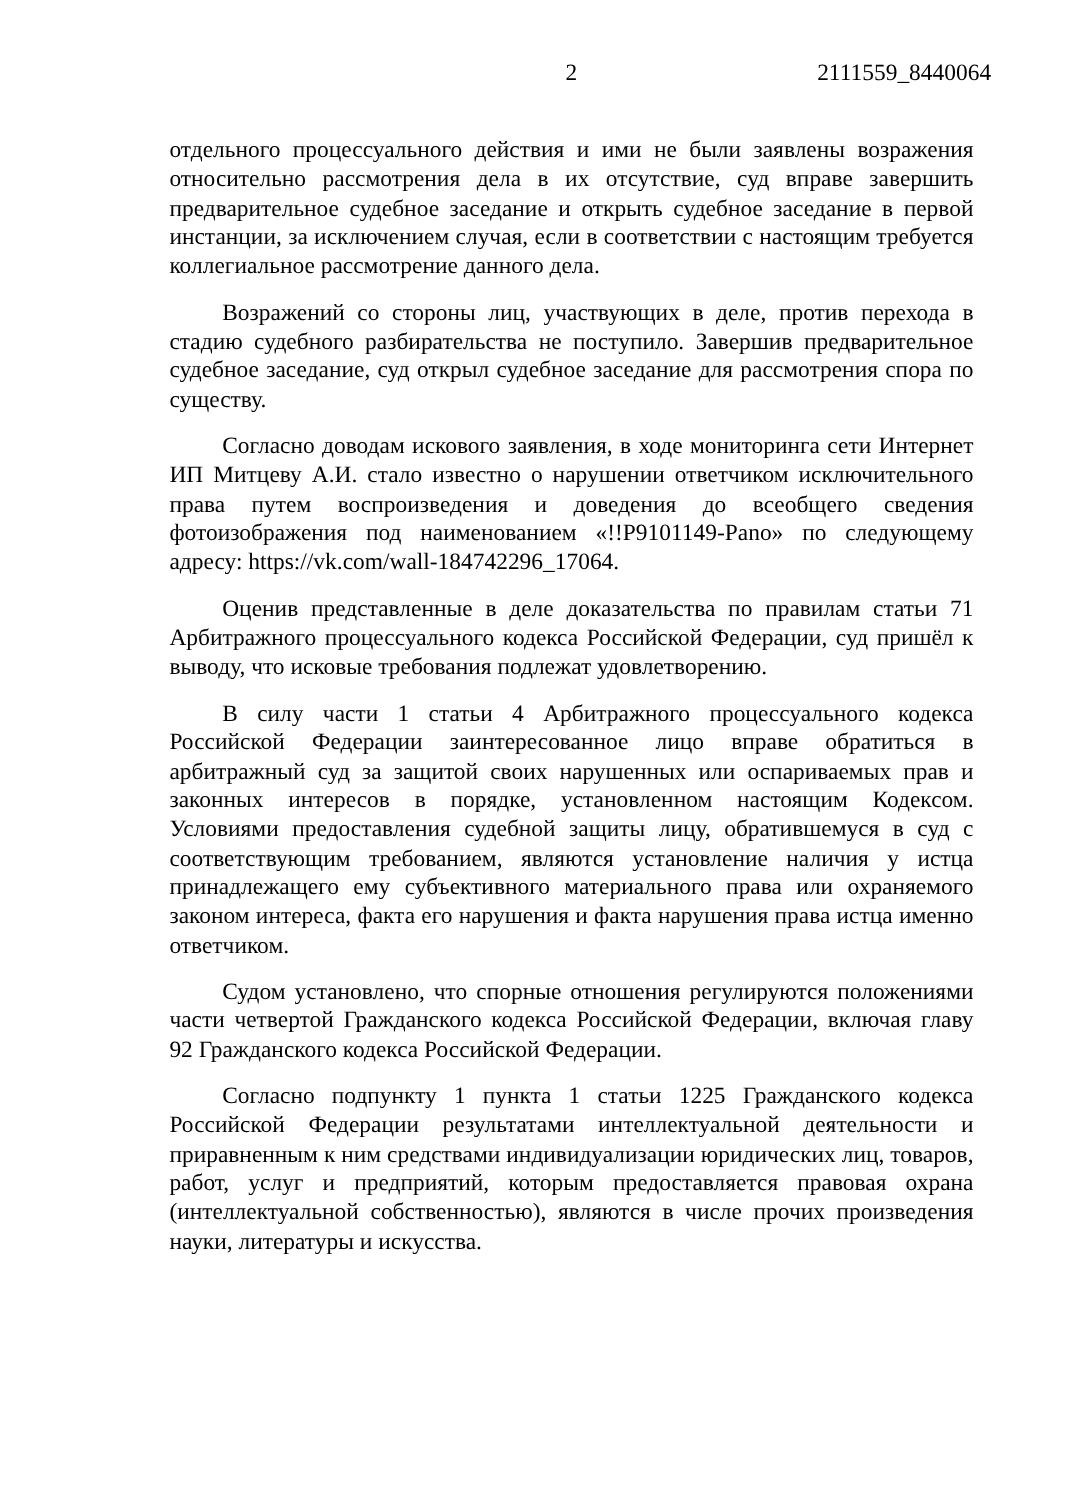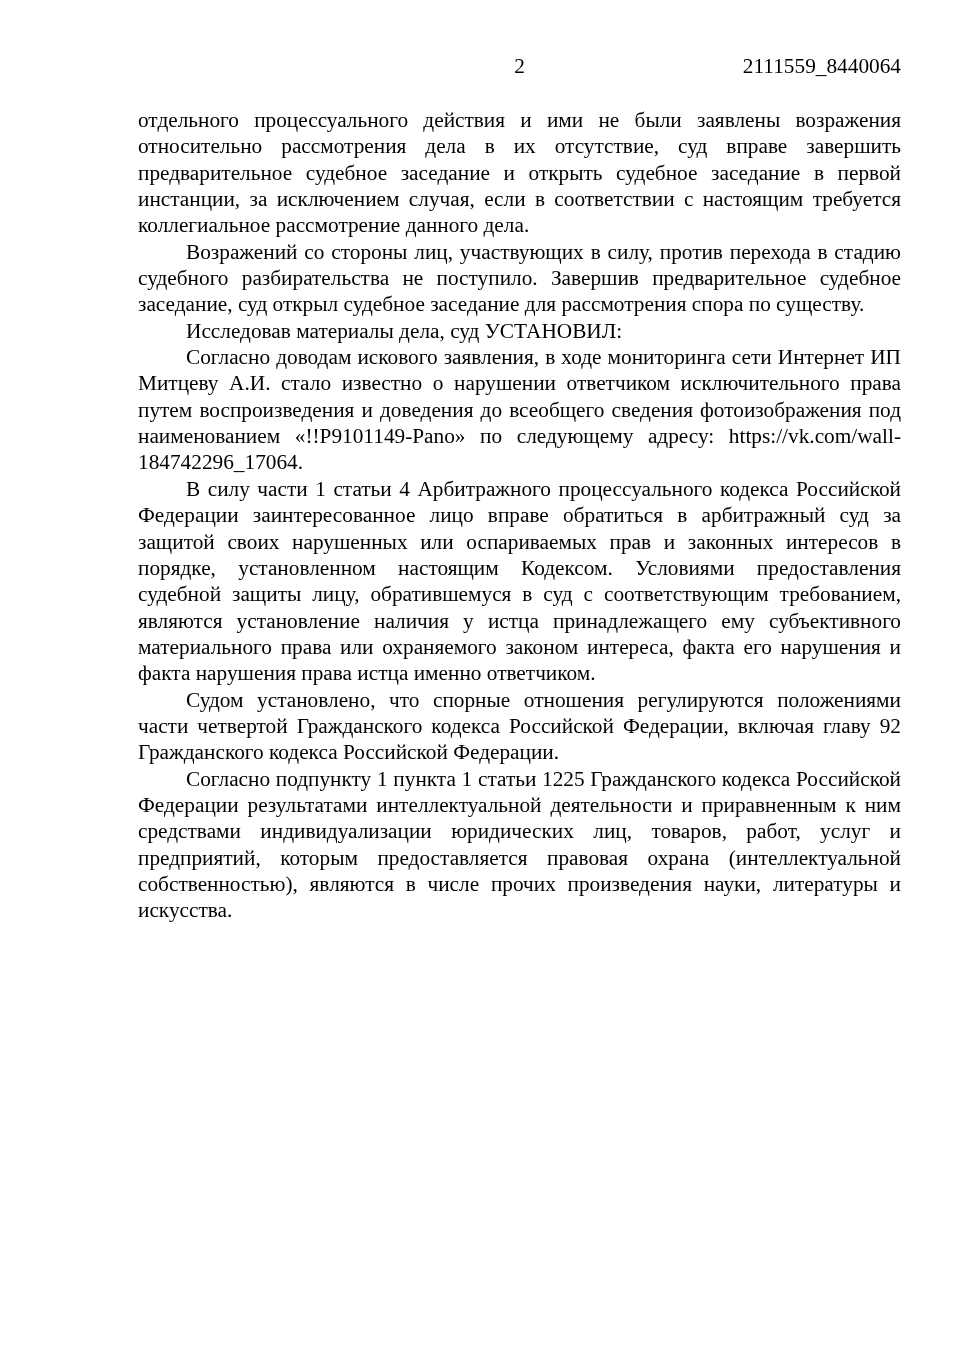--- a/index.html
+++ b/index.html
@@ -39,39 +39,39 @@
   .content {
     position: absolute;
     top: 107px;
     left: 138px;
     width: 763px;
     font-size: 21.3px;
     line-height: 26.35px;
     text-align: justify;
   }
   .content p {
-    margin: 0;
+    margin: 16px;
     padding: 0;
     text-indent: 0;
   }
   .content p.indent {
     text-indent: 48px;
   }
 </style>
 </head>
 <body>
 
 <div class="page">
   <header class="page-header">
     <span class="page-number">2</span>
     <span class="doc-id">2111559_8440064</span>
   </header>
 
   <main class="content" id="paragraphs-container">
       <p class="">отдельного процессуального действия и ими не были заявлены возражения относительно рассмотрения дела в их отсутствие, суд вправе завершить предварительное судебное заседание и открыть судебное заседание в первой инстанции, за исключением случая, если в соответствии с настоящим требуется коллегиальное рассмотрение данного дела.</p>
-      <p class="indent">Возражений со стороны лиц, участвующих в силу, против перехода в стадию судебного разбирательства не поступило. Завершив предварительное судебное заседание, суд открыл судебное заседание для рассмотрения спора по существу.</p>
-      <p class="indent">Исследовав материалы дела, суд УСТАНОВИЛ:</p>
+      <p class="indent">Возражений со стороны лиц, участвующих в деле, против перехода в стадию судебного разбирательства не поступило. Завершив предварительное судебное заседание, суд открыл судебное заседание для рассмотрения спора по существу.</p>
       <p class="indent">Согласно доводам искового заявления, в ходе мониторинга сети Интернет ИП Митцеву А.И. стало известно о нарушении ответчиком исключительного права путем воспроизведения и доведения до всеобщего сведения фотоизображения под наименованием «!!P9101149-Pano» по следующему адресу: https://vk.com/wall-184742296_17064.</p>
+      <p class="indent">Оценив представленные в деле доказательства по правилам статьи 71 Арбитражного процессуального кодекса Российской Федерации, суд пришёл к выводу, что исковые требования подлежат удовлетворению.</p>
       <p class="indent">В силу части 1 статьи 4 Арбитражного процессуального кодекса Российской Федерации заинтересованное лицо вправе обратиться в арбитражный суд за защитой своих нарушенных или оспариваемых прав и законных интересов в порядке, установленном настоящим Кодексом. Условиями предоставления судебной защиты лицу, обратившемуся в суд с соответствующим требованием, являются установление наличия у истца принадлежащего ему субъективного материального права или охраняемого законом интереса, факта его нарушения и факта нарушения права истца именно ответчиком.</p>
       <p class="indent">Судом установлено, что спорные отношения регулируются положениями части четвертой Гражданского кодекса Российской Федерации, включая главу 92 Гражданского кодекса Российской Федерации.</p>
       <p class="indent">Согласно подпункту 1 пункта 1 статьи 1225 Гражданского кодекса Российской Федерации результатами интеллектуальной деятельности и приравненным к ним средствами индивидуализации юридических лиц, товаров, работ, услуг и предприятий, которым предоставляется правовая охрана (интеллектуальной собственностью), являются в числе прочих произведения науки, литературы и искусства.</p>
     </main>
 </div>
 
 </body></html>

